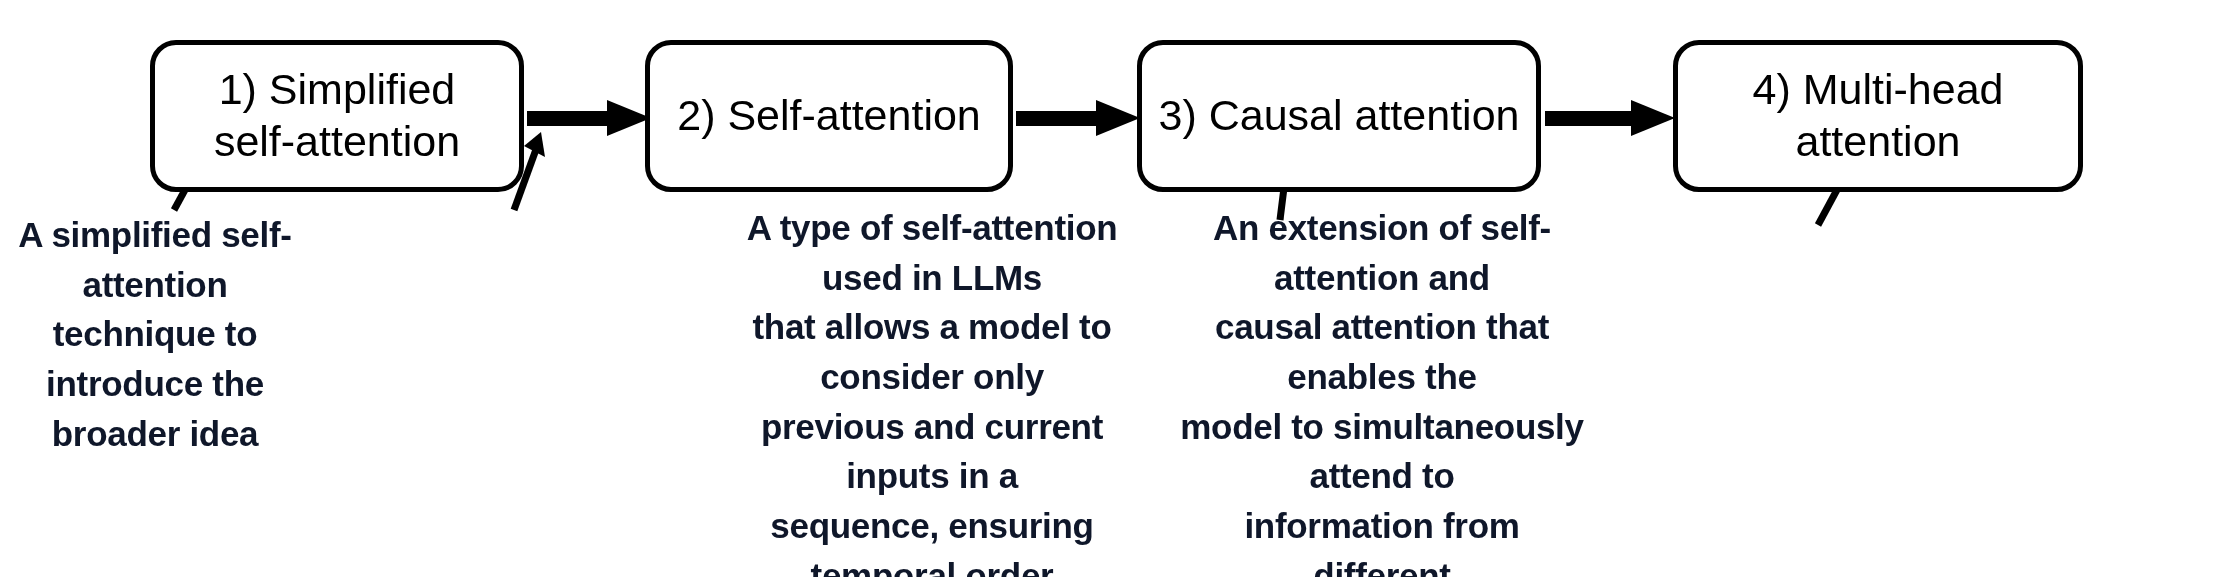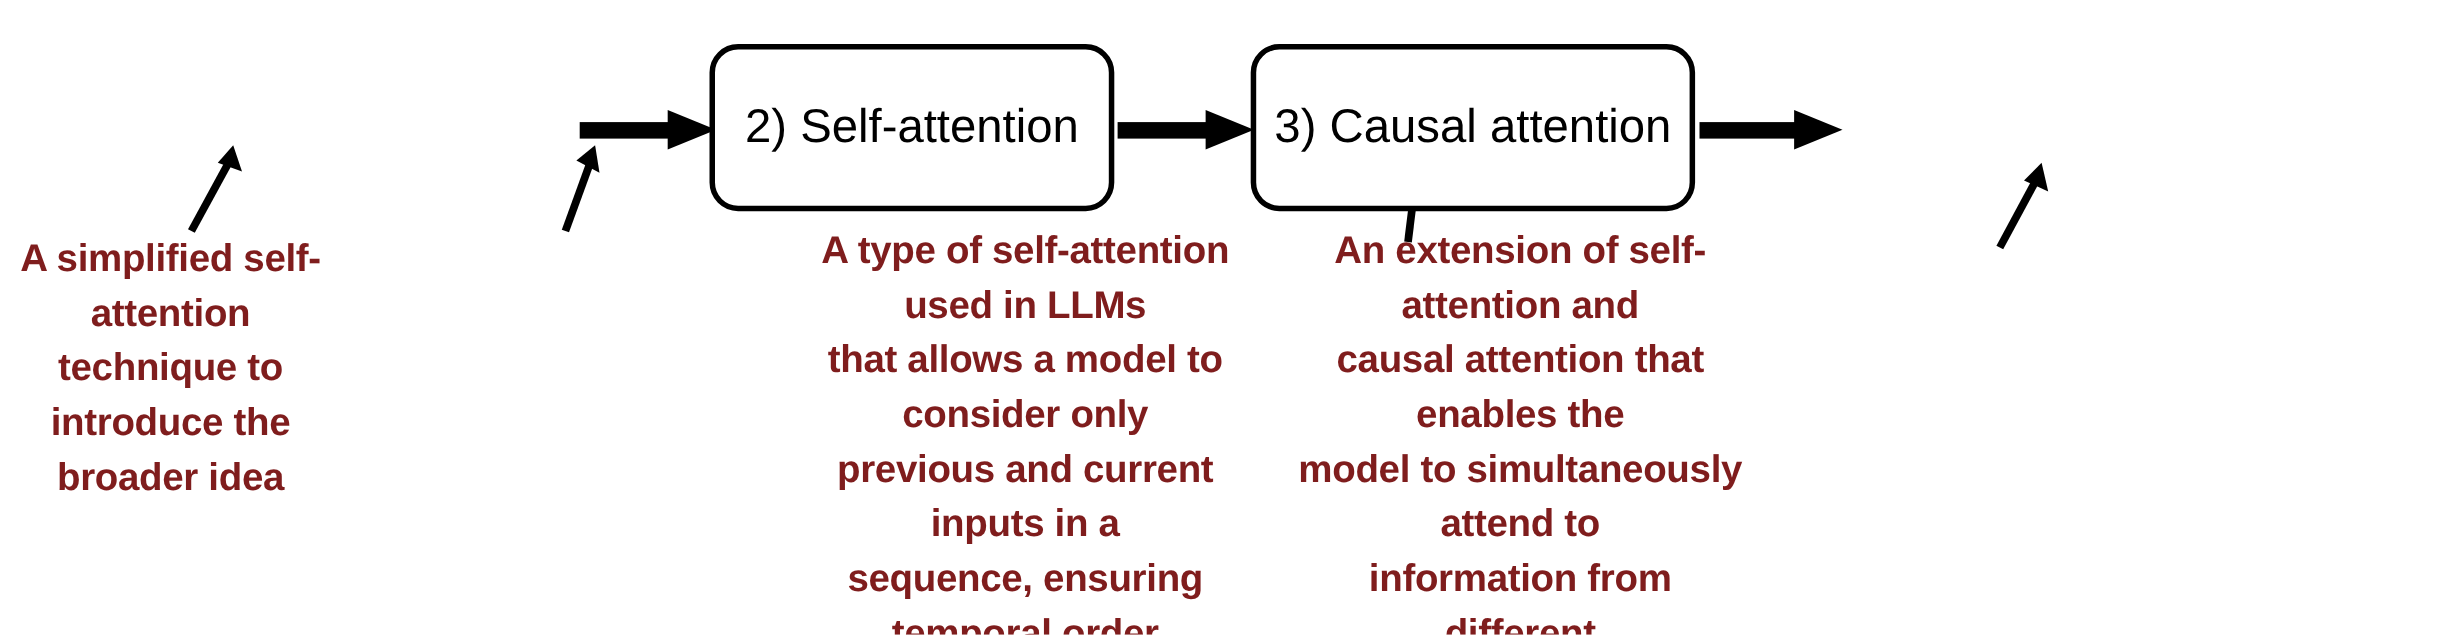--- a/index.html
+++ b/index.html
@@ -79,41 +79,49 @@
   }
   .pointer-arrow svg { display: block; overflow: visible; }
 
   
   .caption {
     position: absolute;
     text-align: center;
     font-family: "Liberation Sans", sans-serif;
     font-size: 35px;
     font-weight: 700;
-    color: #7f1d1d;
+    color: #0f172a;
     line-height: 1.42;
     white-space: pre-line;
     letter-spacing: -0.3px;
   }
 </style>
 </head>
 <body>
 
 <div id="canvas">
 
 
+  <div class="stage-box" style="left:150px; top:40px; width:374px; height:152px;">
+    <span class="stage-box-label">1) Simplified
+self-attention</span>
+  </div>
 
   <div class="stage-box" style="left:645px; top:40px; width:368px; height:152px;">
     <span class="stage-box-label">2) Self-attention</span>
   </div>
 
   <div class="stage-box" style="left:1137px; top:40px; width:404px; height:152px;">
     <span class="stage-box-label">3) Causal attention</span>
   </div>
 
+  <div class="stage-box" style="left:1673px; top:40px; width:410px; height:152px;">
+    <span class="stage-box-label">4) Multi-head
+attention</span>
+  </div>
 
   <div class="flow-arrow" style="left:527px; top:98px; width:124px;">
     <svg width="124" height="40" viewBox="0 0 124 40">
       <rect x="0" y="13" width="88" height="15" fill="#000000"></rect>
       <polygon points="80,2 124,20 80,38" fill="#000000"></polygon>
     </svg>
   </div>
 
   <div class="flow-arrow" style="left:1016px; top:98px; width:124px;">
     <svg width="124" height="40" viewBox="0 0 124 40">

